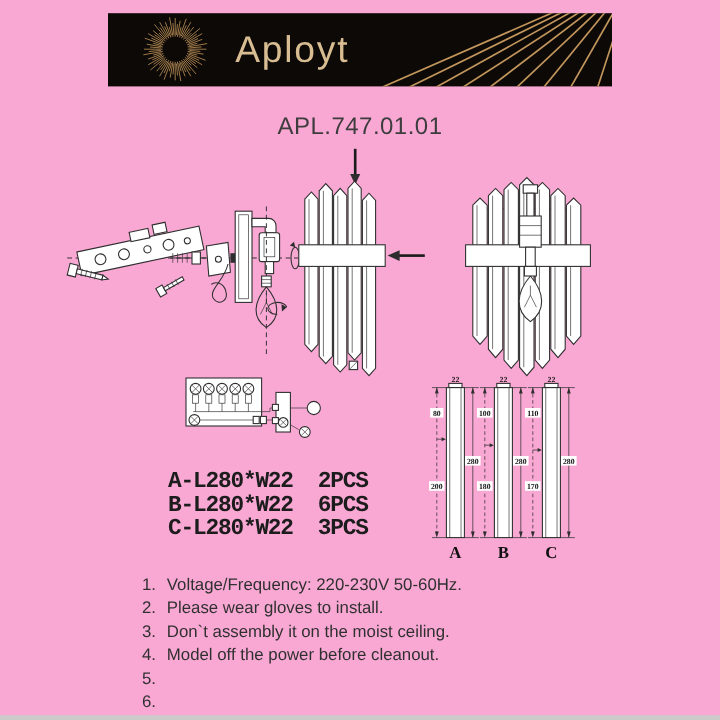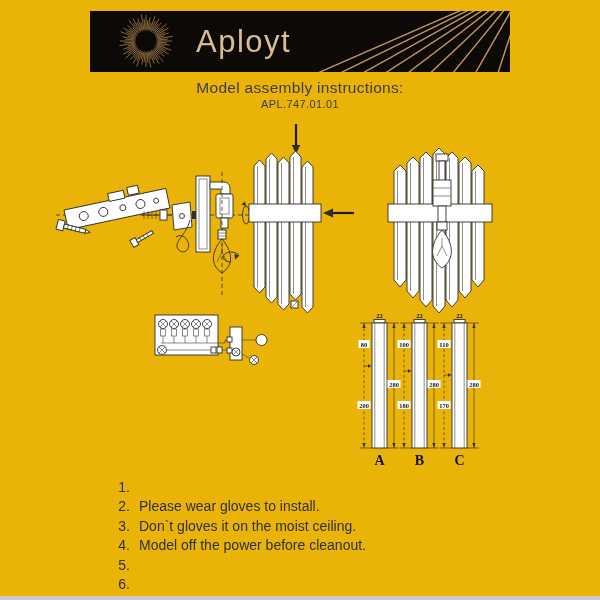--- a/index.html
+++ b/index.html
@@ -1,27 +1,27 @@
 <!DOCTYPE html>
 <html><head>
 <meta charset="utf-8">
 <style>
   html,body{margin:0;padding:0;background:#fff;}
-  .page{position:relative;width:600px;height:600px;background:#eab308;overflow:hidden;
+  .page{position:relative;width:600px;height:600px;background:#f9a8d4;overflow:hidden;
         font-family:"Liberation Sans",sans-serif;}
   
   .header{position:absolute;left:90px;top:11px;width:420px;height:61px;background:#0d0906;}
   .burst{position:absolute;left:16px;top:0;width:82px;height:61px;}
   .brand{position:absolute;left:106px;top:13px;font-size:31px;font-weight:500;color:#d9bd92;
          letter-spacing:1.5px;}
   .corner{position:absolute;right:0;top:0;width:210px;height:61px;}
   
   .title{position:absolute;left:0;top:79px;width:600px;text-align:center;color:#3d3d3d;}
   .title .t1{font-size:15.5px;letter-spacing:.3px;}
-  .title .t2{font-size:11px;letter-spacing:.4px;margin-top:1px;}
+  .title .t2{font-size:20px;letter-spacing:.4px;margin-top:16px;}
   
   .main-diagram{position:absolute;left:20px;top:110px;width:560px;height:205px;}
   .wiring{position:absolute;left:135px;top:300px;width:170px;height:95px;}
   .rods{position:absolute;left:350px;top:310px;width:160px;height:162px;}
   
   .parts{position:absolute;left:140px;top:392px;font-family:"Liberation Mono",monospace;
          font-weight:bold;font-size:19px;line-height:19.5px;color:#1c1c1c;letter-spacing:-1px;}
   .parts div{white-space:pre;}
   
   .instructions{position:absolute;left:112px;top:478px;width:420px;font-size:14px;
@@ -130,21 +130,20 @@
         <line x1="228" y1="-30" x2="76" y2="68" stroke="#c2965c" stroke-width="1.4" opacity="1"></line>
         <line x1="228" y1="-30" x2="100" y2="68" stroke="#c2965c" stroke-width="1.4" opacity="1"></line>
         <line x1="228" y1="-30" x2="124" y2="68" stroke="#c2965c" stroke-width="1.4" opacity="1"></line>
         <line x1="228" y1="-30" x2="148" y2="68" stroke="#c2965c" stroke-width="1.4" opacity="1"></line>
         <line x1="228" y1="-30" x2="172" y2="68" stroke="#c2965c" stroke-width="1.4" opacity="1"></line>
         <line x1="228" y1="-30" x2="196" y2="68" stroke="#c2965c" stroke-width="1.4" opacity="1"></line>
       </svg>
   </div>
 
   <div class="title">
-    <div class="t1">Model assembly instructions:</div>
     <div class="t2">APL.747.01.01</div>
   </div>
 
   <svg class="main-diagram" viewBox="0 0 560 205">
 
     <g>
       <line class="dash" x1="36" y1="105" x2="236" y2="105"></line>
 
       <g transform="translate(97,99) rotate(-12)">
         <rect class="fw" x="-52" y="-10" width="104" height="20"></rect>
@@ -303,20 +302,25 @@
     <path class="thin" d="M107,40 H121"></path>
     <circle class="fw" cx="126.5" cy="40" r="5.5"></circle>
     <path class="thin" d="M107,54 L114,58"></path>
     <circle class="fw" cx="119" cy="60" r="4.5"></circle>
       <line class="thin" x1="116" y1="57" x2="122" y2="63"></line>
       <line class="thin" x1="122" y1="57" x2="116" y2="63"></line>
     <rect class="fw" x="156" y="1" width="7" height="7"></rect>
       <line class="thin" x1="156" y1="8" x2="163" y2="1"></line>
   </svg>
 
+  <div class="parts">
+    <div>A-L280*W22  2PCS</div>
+    <div>B-L280*W22  6PCS</div>
+    <div>C-L280*W22  3PCS</div>
+  </div>
 
   <svg class="rods" viewBox="0 0 160 162">
 
     <g transform="translate(7,0)">
       <text class="tnum" x="22.5" y="8" text-anchor="middle">22</text>
       <rect class="fw" x="17" y="9.5" width="11" height="3.5"></rect>
       <rect class="fw" x="15" y="13" width="15" height="125"></rect>
       <line class="thin" x1="17.8" y1="13" x2="17.8" y2="138"></line>
       <line class="thin" x1="27.2" y1="13" x2="27.2" y2="138"></line>
       <line class="dim" x1="3" y1="13" x2="15" y2="13"></line>
@@ -391,28 +395,29 @@
         <polygon class="fd" points="37,138 35.4,133 38.6,133"></polygon>
       <rect class="bg" x="30.5" y="70" width="13" height="8"></rect>
       <text class="tnum" x="37" y="76.5" text-anchor="middle">280</text>
       <text class="tletter" x="22.5" y="155" text-anchor="middle">C</text>
     </g>
   </svg>
 
   <div class="instructions">
     <div class="instr-row">
       <span class="instr-num">1.</span>
+      <span>Voltage/Frequency: 220-230V 50-60Hz.</span>
     </div>
     <div class="instr-row">
       <span class="instr-num">2.</span>
       <span>Please wear gloves to install.</span>
     </div>
     <div class="instr-row">
       <span class="instr-num">3.</span>
-      <span>Don`t gloves it on the moist ceiling.</span>
+      <span>Don`t assembly it on the moist ceiling.</span>
     </div>
     <div class="instr-row">
       <span class="instr-num">4.</span>
       <span>Model off the power before cleanout.</span>
     </div>
     <div class="instr-row">
       <span class="instr-num">5.</span>
     </div>
     <div class="instr-row">
       <span class="instr-num">6.</span>

